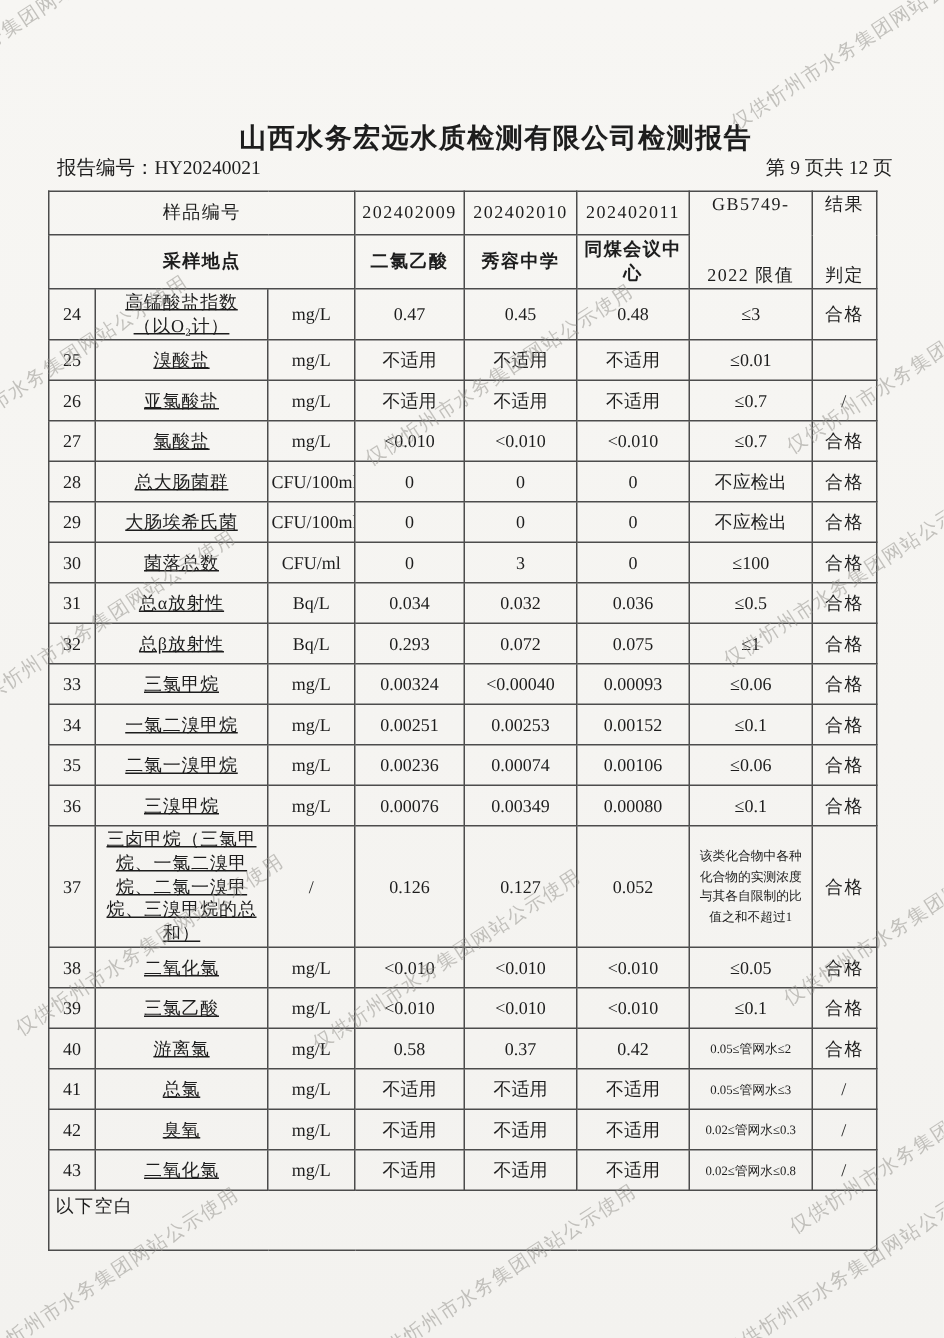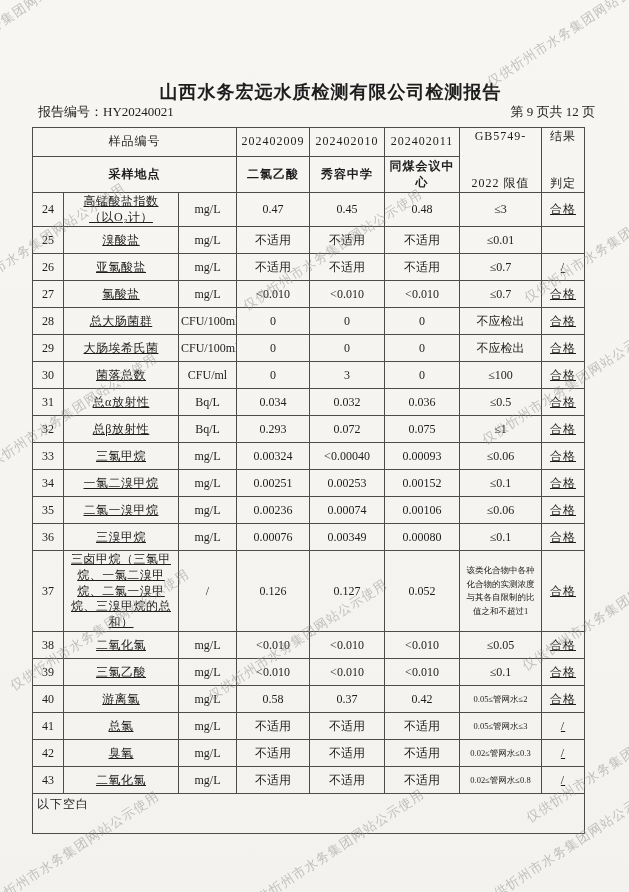--- a/index.html
+++ b/index.html
@@ -53,21 +53,21 @@
   tbody tr{height:27px;}
   td.c-no{font-size:12px;}
   td.c-name{
     text-align:left;padding-left:6px;padding-right:4px;
     white-space:pre-line;letter-spacing:0.5px;line-height:1.45;text-decoration:underline;
   }
   td.c-unit{font-size:10.5px;}
   td.c-val{font-size:12.5px;}
   td.c-limit{font-size:12.5px;}
   td.c-limit.small{font-size:8.5px;letter-spacing:0;line-height:1.6;padding:2px 3px;}
-  td.c-result{letter-spacing:1px;text-decoration:underline;}
+  td.c-result{letter-spacing:1px;}
   tfoot td.blank-note{
     height:36px;text-align:left;vertical-align:top;
     padding:3px 0 0 4px;letter-spacing:1px;font-size:12px;
   }
 </style>
 </head>
 <body>
 
 <div class="page">
 

